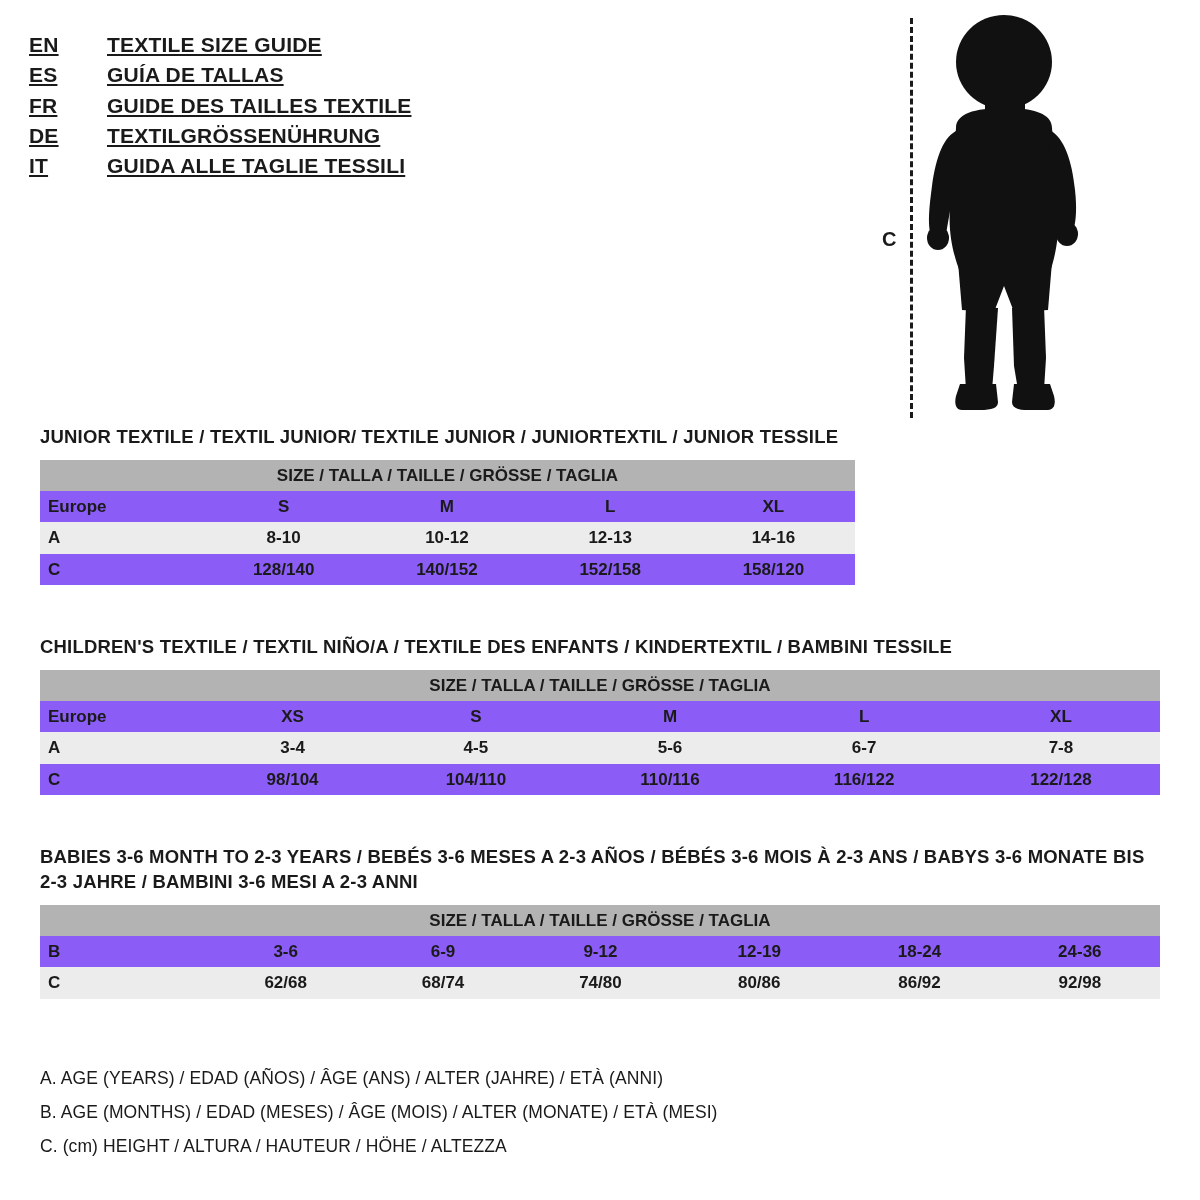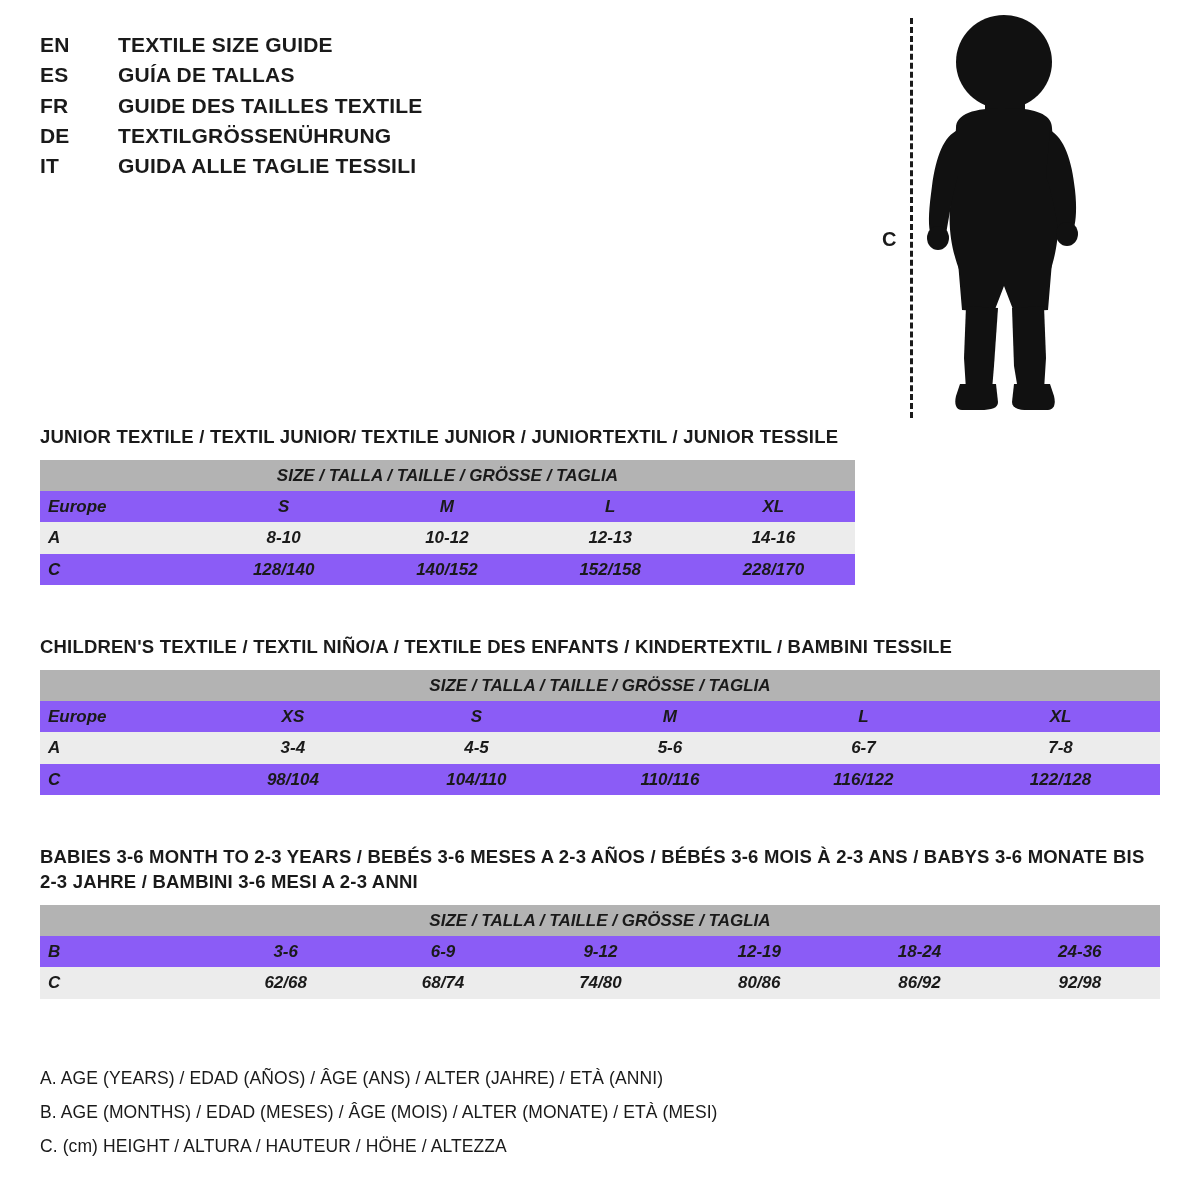--- a/index.html
+++ b/index.html
@@ -18,23 +18,24 @@
   .page {
     position: relative;
     width: 1200px;
     height: 1200px;
     box-sizing: border-box;
   }
 
   
   .lang-block {
     position: absolute;
-    left: 40px;
+    left: 29px;
     top: 32px;
     width: 600px;
+    text-decoration: underline;
   }
   .lang-row {
     display: flex;
     align-items: baseline;
     margin-bottom: 4px;
     line-height: 1.25;
   }
   .lang-code {
     width: 78px;
     flex: 0 0 78px;
@@ -84,21 +85,20 @@
   .section-title {
     font-size: 18.5px;
     font-weight: 700;
     letter-spacing: 0.2px;
     margin-bottom: 10px;
     line-height: 1.35;
   }
   table.size-table {
     border-collapse: collapse;
     font-size: 17px;
-    font-style: italic;
   }
   table.size-table td, table.size-table th {
     padding: 5px 4px;
     font-weight: 700;
     text-align: center;
     line-height: 1.25;
   }
   .hdr-row td {
     background: #b3b3b3;
     text-align: left;
@@ -214,21 +214,21 @@
         <td>8-10</td>
         <td>10-12</td>
         <td>12-13</td>
         <td>14-16</td>
       </tr>
       <tr class="row-plain">
         <td class="label-cell">C</td>
         <td>128/140</td>
         <td>140/152</td>
         <td>152/158</td>
-        <td>228/170</td>
+        <td>158/120</td>
       </tr>
     </tbody>
       </table>
   </div>
 
   <div class="section" style="top: 635px;">
     <div class="section-title">CHILDREN'S TEXTILE / TEXTIL NIÑO/A / TEXTILE DES ENFANTS / KINDERTEXTIL / BAMBINI TESSILE</div>
     <table class="size-table" style="width:1120px;">
       <tbody>
           <tr class="hdr-row">

